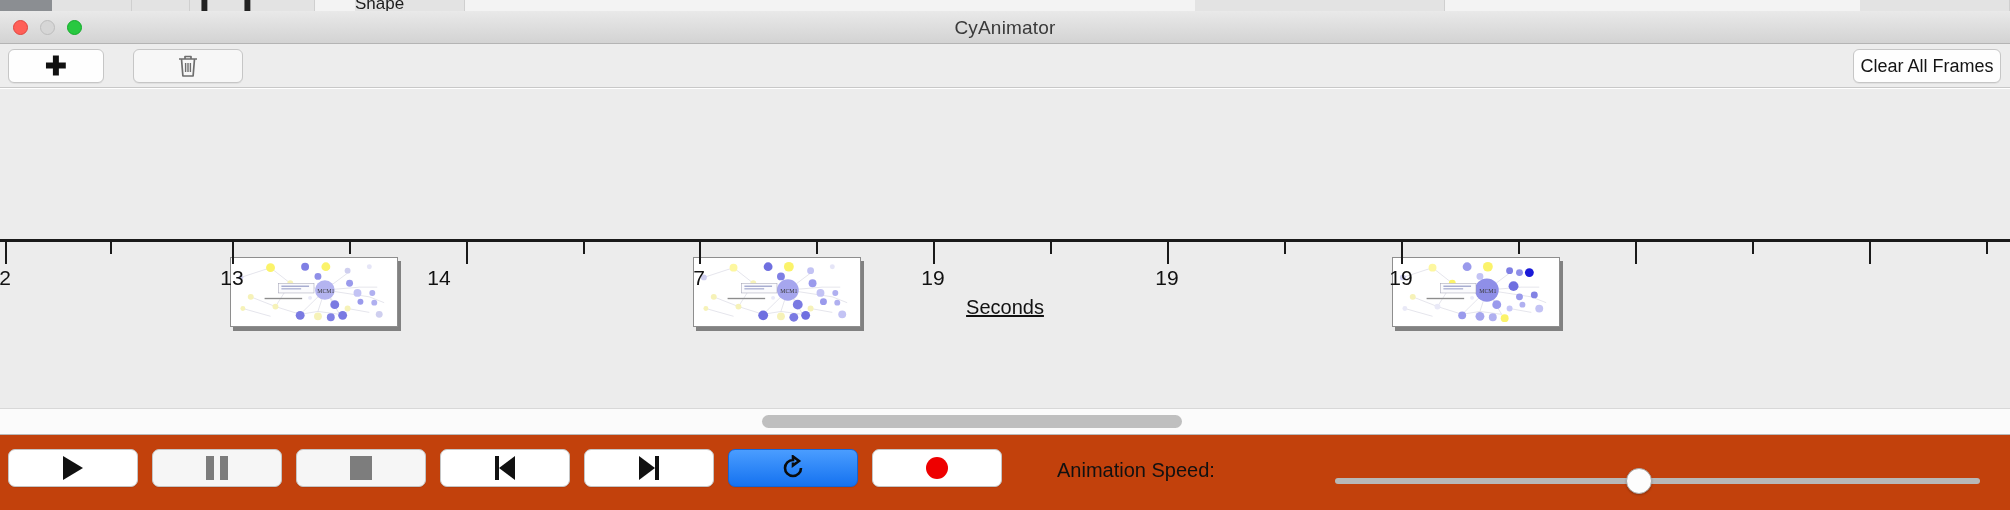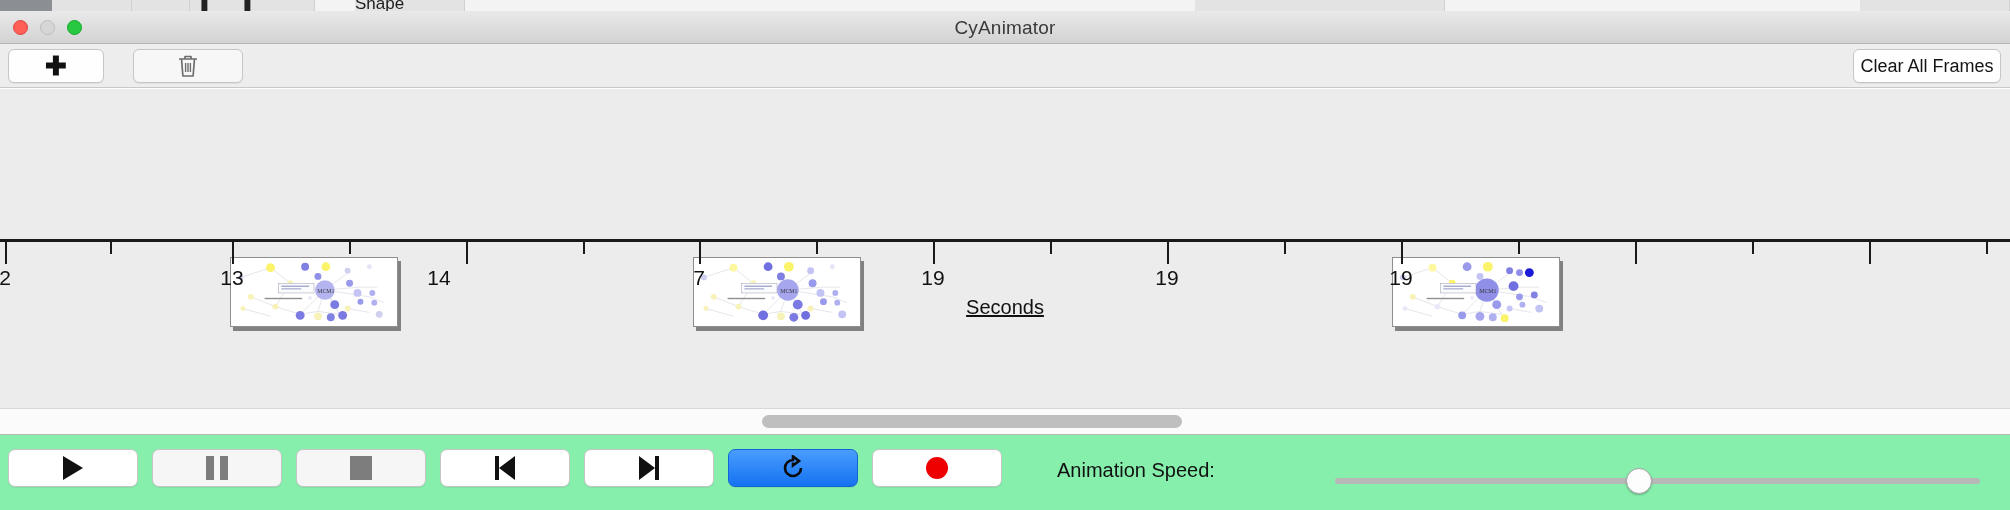--- a/index.html
+++ b/index.html
@@ -100,21 +100,21 @@
     background: #fbfbfb; border-top: 1px solid #d8d8d8;
   }
   .scroll-thumb {
     position: absolute; top: 6px; left: 762px; width: 420px; height: 13px;
     background: #bfbfbf; border-radius: 7px;
   }
 
   
   .controls {
     position: absolute; left: 0; top: 434px; width: 2010px; height: 76px;
-    background: #86efac; border-top: 1px solid #b9b9b9;
+    background: #c2410c; border-top: 1px solid #b9b9b9;
   }
   .cbtn {
     position: absolute; top: 14px; height: 38px;
     border: 1px solid #c5c5c5; border-radius: 7px;
     background: #ffffff;
     display: flex; align-items: center; justify-content: center;
     box-shadow: 0 1px 0 rgba(0,0,0,.06);
   }
   .cbtn.dim { background: #f6f6f6; }
   .cbtn.accent { background: linear-gradient(#4a9dff, #1572f0); border-color: #1364d6; }

